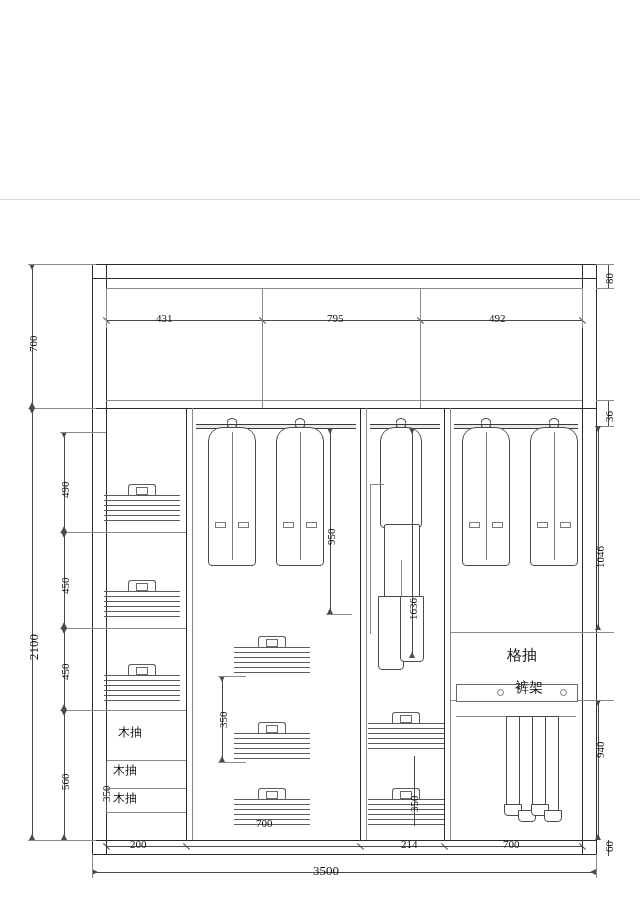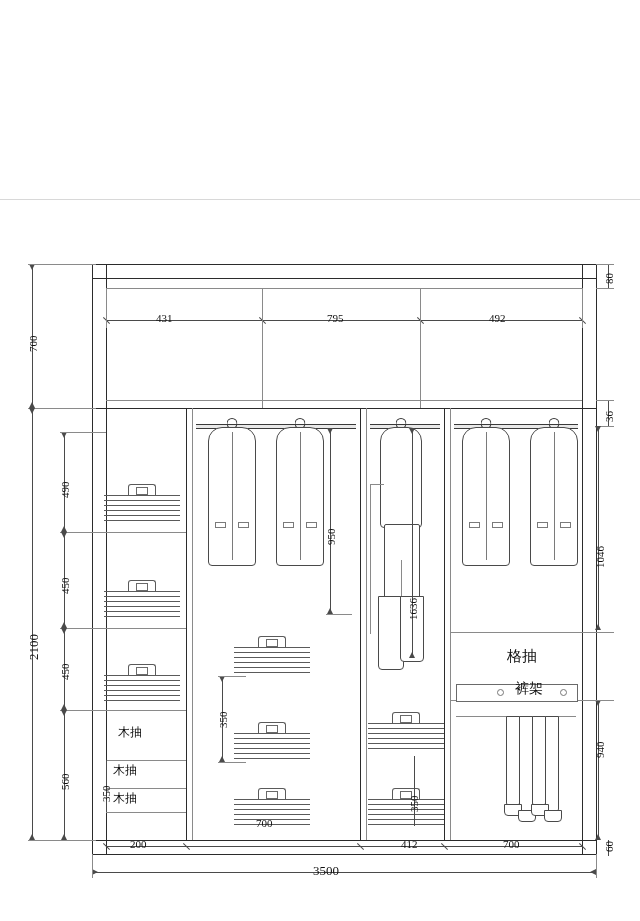--- a/index.html
+++ b/index.html
@@ -9,21 +9,21 @@
   
   .hrule{position:absolute;left:0;width:640px;height:1px;background:#d8d8d8;}
 
   .ln{position:absolute;background:#2b2b2b;}
   .ln.h{height:1px;}
   .ln.v{width:1px;}
   .thin{background:#8a8a8a;}
   .dim{background:#4a4a4a;}
 
   .lbl{position:absolute;font-size:11px;color:#111;white-space:nowrap;line-height:1;}
-  .lbl.cn{font-family:Liberation Sans, sans-serif;font-size:12px;text-align:center;}
+  .lbl.cn{font-family:Liberation Serif, serif;font-size:12px;text-align:center;}
   .vlbl{position:absolute;font-size:11px;color:#111;white-space:nowrap;line-height:1;
         transform-origin:0 0;transform:rotate(-90deg);}
   .big{font-size:13px;}
 
   
   .tick{position:absolute;width:9px;height:1px;background:#4a4a4a;transform-origin:center;
         transform:rotate(45deg);}
 
   
   .arrL,.arrR{position:absolute;width:0;height:0;border-top:3px solid transparent;border-bottom:3px solid transparent;}
@@ -250,21 +250,21 @@
   <div class="lbl" style="left:489px;top:313px;">492</div>
 
   <div class="ln h dim" style="left:106px;top:846px;width:476px;"></div>
   <div class="tick" style="left:102px;top:846px;"></div>
   <div class="tick" style="left:182px;top:846px;"></div>
   <div class="tick" style="left:356px;top:846px;"></div>
   <div class="tick" style="left:440px;top:846px;"></div>
   <div class="tick" style="left:578px;top:846px;"></div>
   <div class="lbl" style="left:130px;top:839px;">200</div>
   <div class="lbl" style="left:256px;top:818px;">700</div>
-  <div class="lbl" style="left:401px;top:839px;">412</div>
+  <div class="lbl" style="left:401px;top:839px;">214</div>
   <div class="lbl" style="left:503px;top:839px;">700</div>
 
   <div class="ln h dim" style="left:92px;top:872px;width:504px;"></div>
   <div class="arrR" style="left:92px;top:869px;"></div>
   <div class="arrL" style="left:590px;top:869px;"></div>
   <div class="ln v thin" style="left:92px;top:854px;height:24px;"></div>
   <div class="ln v thin" style="left:596px;top:854px;height:24px;"></div>
   <div class="lbl big" style="left:313px;top:864px;">3500</div>
 
   <div class="ln v dim" style="left:32px;top:264px;height:144px;"></div>

